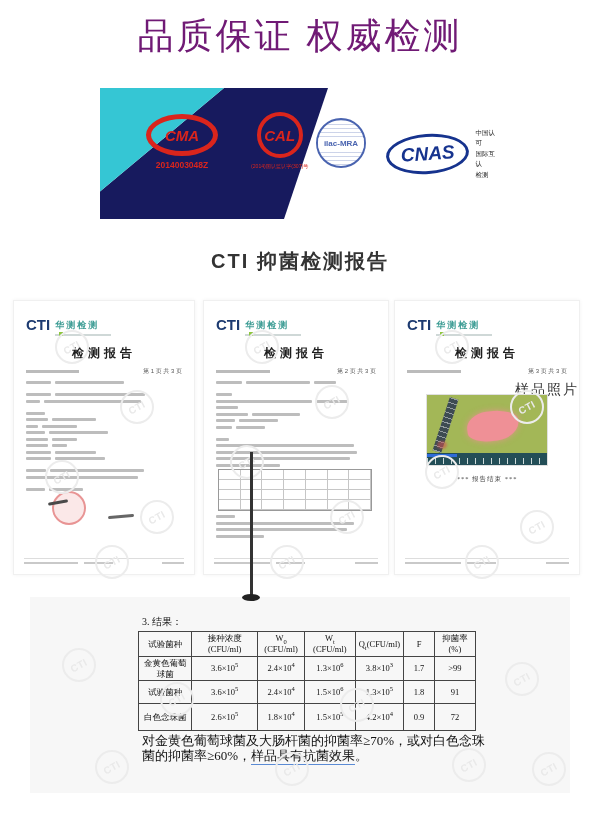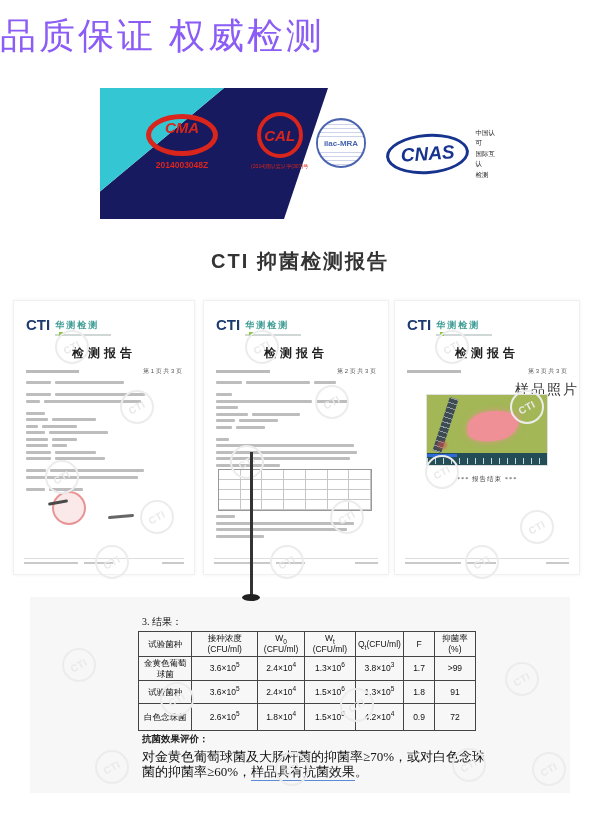--- a/index.html
+++ b/index.html
@@ -1,32 +1,32 @@
 <!DOCTYPE html>
 <html style="--banner_cyan: #35c6d4; --banner_navy: #171a5e; --cert_red: #da251c; --ilac_blue: #4a64b0; --cnas_blue: #16338e; --cti_blue: #1c3a70; --cti_green: #8dc63f; --brand_teal: #3f9e96; --underline_blue: #5b8bd4; --panel_gray: #f7f7f7;"><head>
 <meta charset="utf-8">
 <style>
   html,body{margin:0;padding:0;background:#fff;}
   .page{position:relative;width:600px;height:813px;background:#fff;overflow:hidden;
         font-family:"Liberation Sans",sans-serif;}
 
   
-  .page-title{position:absolute;top:12px;left:0;right:0;margin:0;text-align:left;
-    font-size:36px;font-weight:200;color:#8b5cf6;letter-spacing:3px;}
+  .page-title{position:absolute;top:12px;left:0;right:0;margin:0;text-align:center;
+    font-size:36px;font-weight:200;color:#701a75;letter-spacing:3px;}
 
   
   .banner{position:absolute;left:100px;top:88px;width:400px;height:131px;background:#fff;overflow:hidden;}
   .banner-bg-cyan{position:absolute;inset:0;background:var(--banner_cyan,#35c6d4);
     clip-path:polygon(0 0,31% 0,0 79%);}
   .banner-bg-navy{position:absolute;inset:0;background:var(--banner_navy,#171a5e);
     clip-path:polygon(31% 0,57% 0,46% 100%,0 100%,0 79%);}
   .cert{position:absolute;text-align:center;}
   .cma{left:46px;top:26px;}
   .cma-mark{width:62px;height:32px;border:5px solid var(--cert_red,#da251c);border-radius:50%;
-    display:flex;align-items:flex-start;justify-content:center;margin:0 auto;}
+    display:flex;align-items:center;justify-content:center;margin:0 auto;}
   .cma-mark span{font-weight:bold;font-style:italic;font-size:15px;color:var(--cert_red,#da251c);}
   .cma-code{display:block;margin-top:4px;color:var(--cert_red,#da251c);font-size:8.5px;font-weight:bold;}
   .cal{left:146px;top:24px;}
   .cal-mark{width:38px;height:38px;border:4px solid var(--cert_red,#da251c);border-radius:50%;
     display:flex;align-items:center;justify-content:center;margin:0 auto;}
   .cal-mark span{font-weight:bold;font-style:italic;font-size:15px;color:var(--cert_red,#da251c);}
   .cal-code{display:block;margin-top:4px;color:var(--cert_red,#da251c);font-size:6px;transform:scale(.85);}
   .ilac{left:216px;top:30px;}
   .ilac-globe{width:46px;height:46px;border:2px solid var(--ilac_blue,#4a64b0);border-radius:50%;
     background:repeating-linear-gradient(180deg,rgba(74,100,176,.28) 0 1px,transparent 1px 4px);
@@ -103,21 +103,21 @@
   
   .pointer-line{position:absolute;left:250px;top:452px;width:2.5px;height:144px;background:#333;z-index:8;}
   .pointer-dot{position:absolute;left:242px;top:594px;width:18px;height:7px;background:#222;
     border-radius:50%;z-index:8;}
 
   
   .panel{position:absolute;left:30px;top:597px;width:540px;height:196px;background:var(--panel_gray,#f7f7f7);}
   .results-heading{position:absolute;left:112px;top:18px;font-family:"Liberation Serif",serif;
     font-size:10px;color:#111;}
   .results-table{position:absolute;left:108px;top:34px;width:338px;border-collapse:collapse;
-    font-family:Liberation Sans, sans-serif;color:#111;text-align:center;table-layout:fixed;}
+    font-family:Liberation Serif, serif;color:#111;text-align:center;table-layout:fixed;}
   .results-table th,.results-table td{border:1px solid #444;font-weight:normal;font-size:8.5px;
     line-height:1.25;padding:1px 2px;}
   .results-table sup,.results-table sub{font-size:6.5px;line-height:0;}
   .results-table tr:nth-child(1) th{height:22px;}
   .results-table tr:nth-child(2) td{height:16px;}
   .results-table tr:nth-child(3) td{height:20px;}
   .results-table tr:nth-child(4) td{height:24px;}
   .results-table th:nth-child(1){width:16%;}
   .results-table th:nth-child(2){width:20%;}
   .results-table th:nth-child(3){width:14%;}
@@ -441,21 +441,20 @@
             <td>2.6×10<sup>5</sup></td>
             <td>1.8×10<sup>4</sup></td>
             <td>1.5×10<sup>5</sup></td>
             <td>4.2×10<sup>4</sup></td>
             <td>0.9</td>
             <td>72</td>
           </tr>
         </tbody>
       </table>
     <div class="eval">
-      <div class="eval-title">抗菌效果评价：</div>
       <div class="eval-text"><span>对金黄色葡萄球菌及大肠杆菌的抑菌率≥70%，或对白色念珠菌的抑菌率≥60%，</span><span class="u">样品具有抗菌效果</span><span>。</span></div>
     </div>
   </div>
 
   <div id="wm-layer">
       <div class="wm" style="left: 55px; top: 330px;">
         <span>CTI</span>
       </div>
       <div class="wm" style="left: 120px; top: 390px;">
         <span>CTI</span>

